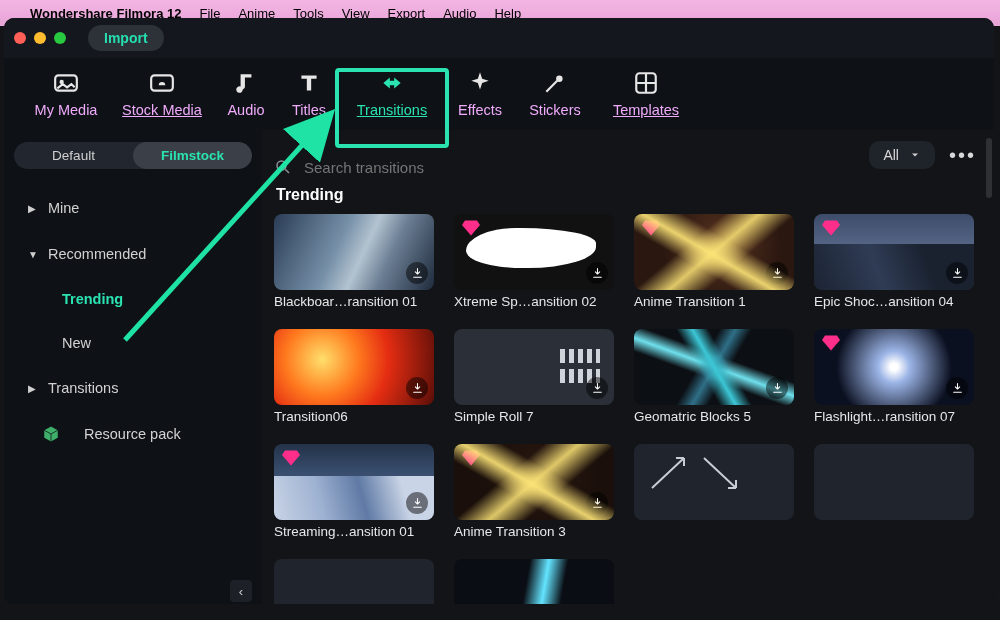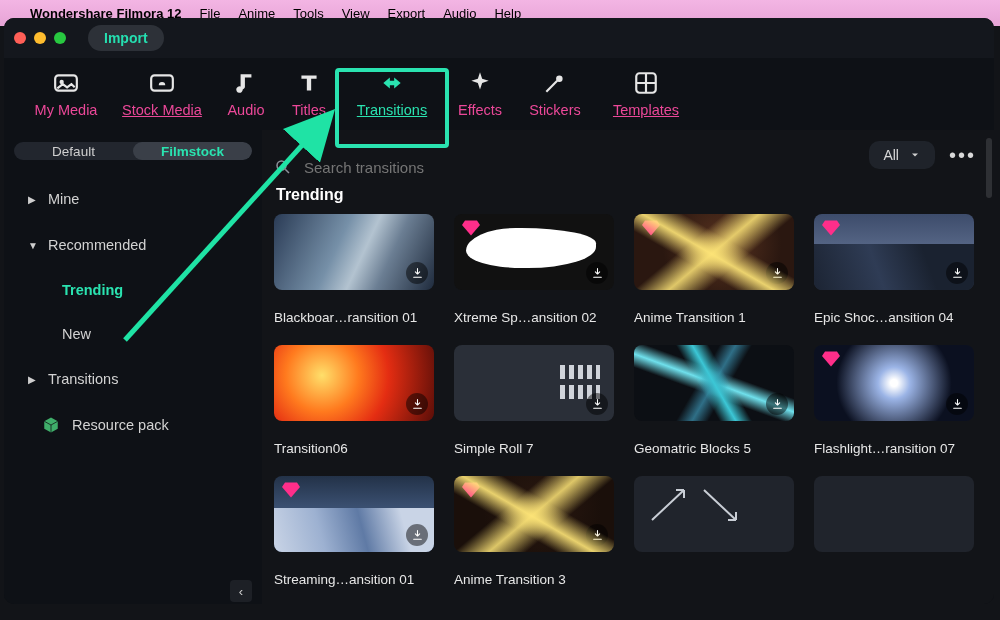--- a/index.html
+++ b/index.html
@@ -9,62 +9,62 @@
   .menubar span{margin-right:18px;}
   .menubar .appname{font-weight:700;}
   
   .window{position:absolute;left:4px;top:18px;width:990px;height:586px;background:#0E1116;border-radius:10px;overflow:hidden;}
   .titlebar{height:40px;display:flex;align-items:center;padding:0 10px;background:#14171d;}
   .dot{width:12px;height:12px;border-radius:50%;margin-right:8px;}
   .dot.red{background:#ff5f57;} .dot.yel{background:#febc2e;} .dot.grn{background:#28c840;}
   .import-btn{margin-left:14px;background:#2d3138;color:#25dfb0;border-radius:16px;padding:5px 16px;font-size:14px;font-weight:600;}
   
   .sections{display:flex;align-items:flex-end;padding:6px 18px 8px 18px;background:#0E1116;gap:0;}
-  .sec{display:flex;flex-direction:column;align-items:center;justify-content:flex-end;width:88px;color:#ec4899;font-size:14.5px;cursor:pointer;padding:6px 0 4px 0;border-radius:4px;}
+  .sec{display:flex;flex-direction:column;align-items:center;justify-content:flex-end;width:88px;color:#f0abfc;font-size:14.5px;cursor:pointer;padding:6px 0 4px 0;border-radius:4px;}
   .sec.wider{width:104px;text-decoration:underline;}
   .sec svg{width:26px;height:26px;fill:#e6e6e6;margin-bottom:6px;}
   .sec.active{color:#2ae3b0;}
   .sec.active svg{fill:#2ae3b0;}
   .highlight-box{position:absolute;left:335px;top:68px;width:106px;height:72px;border:4px solid #2ae3b0;border-radius:4px;pointer-events:none;}
   
   .arrow{position:absolute;left:115px;top:100px;pointer-events:none;}
   
   .body{display:flex;height:calc(100% - 40px - 68px);}
   .sidebar{width:258px;background:#0E1116;padding:12px 10px;box-sizing:border-box;position:relative;}
-  .segment{display:flex;background:#22262e;border-radius:18px;height:18px;overflow:hidden;margin-bottom:16px;}
+  .segment{display:flex;background:#22262e;border-radius:18px;height:27px;overflow:hidden;margin-bottom:16px;}
   .segment div{flex:1;display:flex;align-items:center;justify-content:center;font-size:13.5px;color:#cfcfcf;}
   .segment .on{background:#3a3f48;color:#2ae3b0;border-radius:18px;font-weight:600;}
   .tree{font-size:14.5px;color:#d2d2d2;}
   .tree .row{display:flex;align-items:center;height:46px;padding-left:14px;cursor:pointer;}
   .tree .row .tri{width:10px;display:inline-block;margin-right:10px;font-size:10px;color:#cfcfcf;}
   .tree .row.open .tri{transform:rotate(90deg);display:inline-block;}
   .tree .sub{padding-left:48px;}
   .tree .sub .srow{height:44px;display:flex;align-items:center;cursor:pointer;}
   .tree .sub .srow.sel{color:#2ae3b0;font-weight:600;}
-  .tree .pack{display:flex;align-items:center;height:46px;padding-left:28px;cursor:pointer;}
+  .tree .pack{display:flex;align-items:center;height:46px;padding-left:28px;cursor:pointer;gap:12px;}
   .tree .pack svg{width:18px;height:18px;margin-right:12px;}
   .collapse{position:absolute;bottom:6px;right:10px;width:22px;height:22px;border-radius:4px;background:#1d2026;display:flex;align-items:center;justify-content:center;color:#cfcfcf;font-size:13px;}
   
   .main{flex:1;background:#121418;position:relative;padding:8px 6px 0 12px;box-sizing:border-box;overflow:hidden;}
   .toprow{display:flex;align-items:center;height:34px;}
   .search{flex:0 0 300px;display:flex;align-items:center;color:#8d929b;font-size:15px;margin-top:24px;}
   .search svg{width:18px;height:18px;margin-right:10px;fill:none;stroke:#8d929b;stroke-width:2;}
   .search input{background:transparent;border:none;color:#cfcfcf;font-size:15px;outline:none;width:230px;}
   .all-dd{margin-left:auto;background:#1f232a;border-radius:10px;padding:6px 14px;display:flex;align-items:center;color:#d8d8d8;font-size:14px;text-align:right;}
   .all-dd svg{width:12px;height:12px;margin-left:10px;fill:#cfcfcf;}
   .moredots{margin:0 12px 0 14px;color:#d8d8d8;font-size:20px;letter-spacing:2px;cursor:pointer;}
   .sect-title{font-size:16px;font-weight:700;color:#fff;margin:14px 0 10px 2px;}
   .grid{display:grid;grid-template-columns:repeat(4,160px);gap:20px 20px;}
   .card{width:160px;}
   .thumb{width:160px;height:76px;border-radius:8px;position:relative;overflow:hidden;background:#2a2f38;}
   .thumb .dl{position:absolute;right:6px;bottom:6px;width:22px;height:22px;border-radius:11px;background:rgba(0,0,0,.48);display:flex;align-items:center;justify-content:center;}
   .thumb .dl svg{width:13px;height:13px;fill:#fff;}
   .thumb .gem{position:absolute;left:8px;top:6px;}
   .thumb .gem svg{width:18px;height:16px;fill:#ff2e8a;}
-  .cap{font-size:13.5px;color:#e7e7e7;margin-top:20px;white-space:nowrap;overflow:hidden;text-overflow:ellipsis;}
+  .cap{font-size:13.5px;color:#e7e7e7;margin-top:4px;white-space:nowrap;overflow:hidden;text-overflow:ellipsis;}
   
   .t0{background:linear-gradient(115deg,#2a3b55 0%,#7690a8 40%,#b3c3d0 55%,#6b7e93 70%,#1f2b3d 100%);}
   .t1{background:linear-gradient(#5a6f87 0%,#b99a78 55%,#3a2b24 100%);}
   .t2{background:#111;}
   .t2::before{content:"";position:absolute;left:12px;top:14px;width:130px;height:40px;background:#fff;border-radius:40% 60% 55% 45%/60% 40% 55% 45%;}
   .t3{background:radial-gradient(circle at 55% 40%,#5b3420 0%,#2a1710 60%),linear-gradient(45deg,transparent 40%,#f5d46b 50%,transparent 60%);}
   .t3::after{content:"";position:absolute;inset:0;background:linear-gradient(30deg,rgba(255,230,120,.0) 35%,rgba(255,230,120,.9) 48%,rgba(255,230,120,0) 62%),linear-gradient(-40deg,rgba(255,230,120,.0) 35%,rgba(255,230,120,.85) 50%,rgba(255,230,120,0) 64%);}
   .t4{background:linear-gradient(#3d4c6b 0%,#5a6a8a 50%,#202838 100%);}
   .t4::before{content:"";position:absolute;left:0;bottom:0;width:100%;height:46px;background:linear-gradient(70deg,#1c2433 0%,#2f3c55 40%,#1a2230 70%);}
   .t5{background:#1a1d23;display:flex;align-items:center;justify-content:center;}

